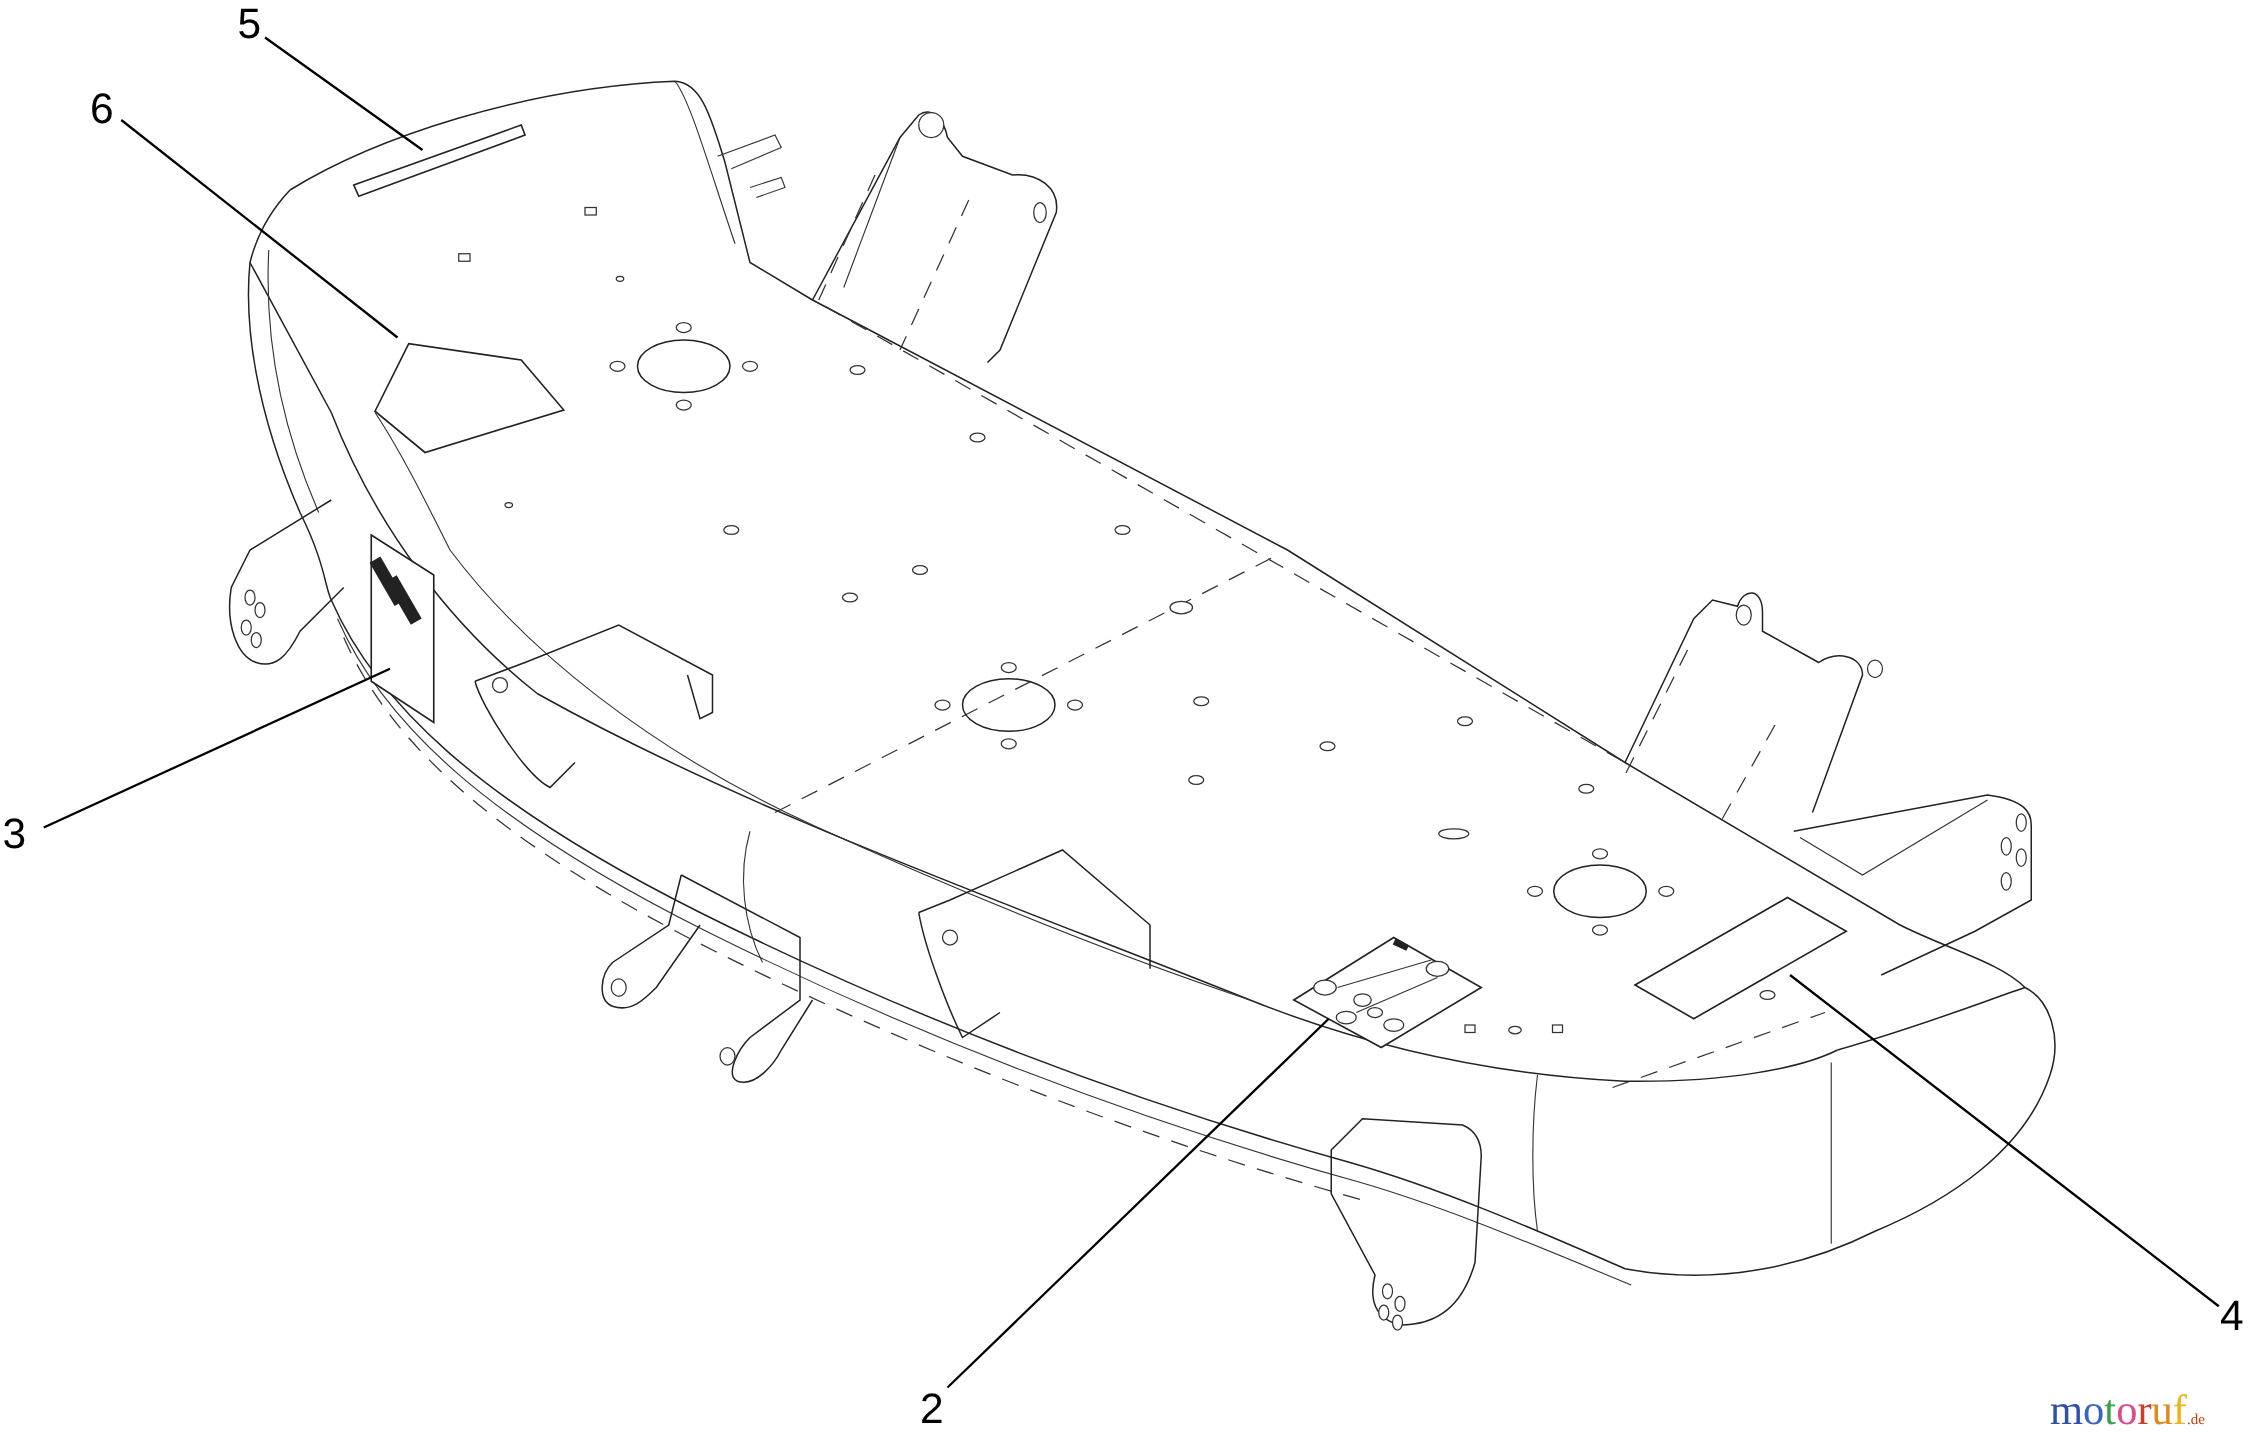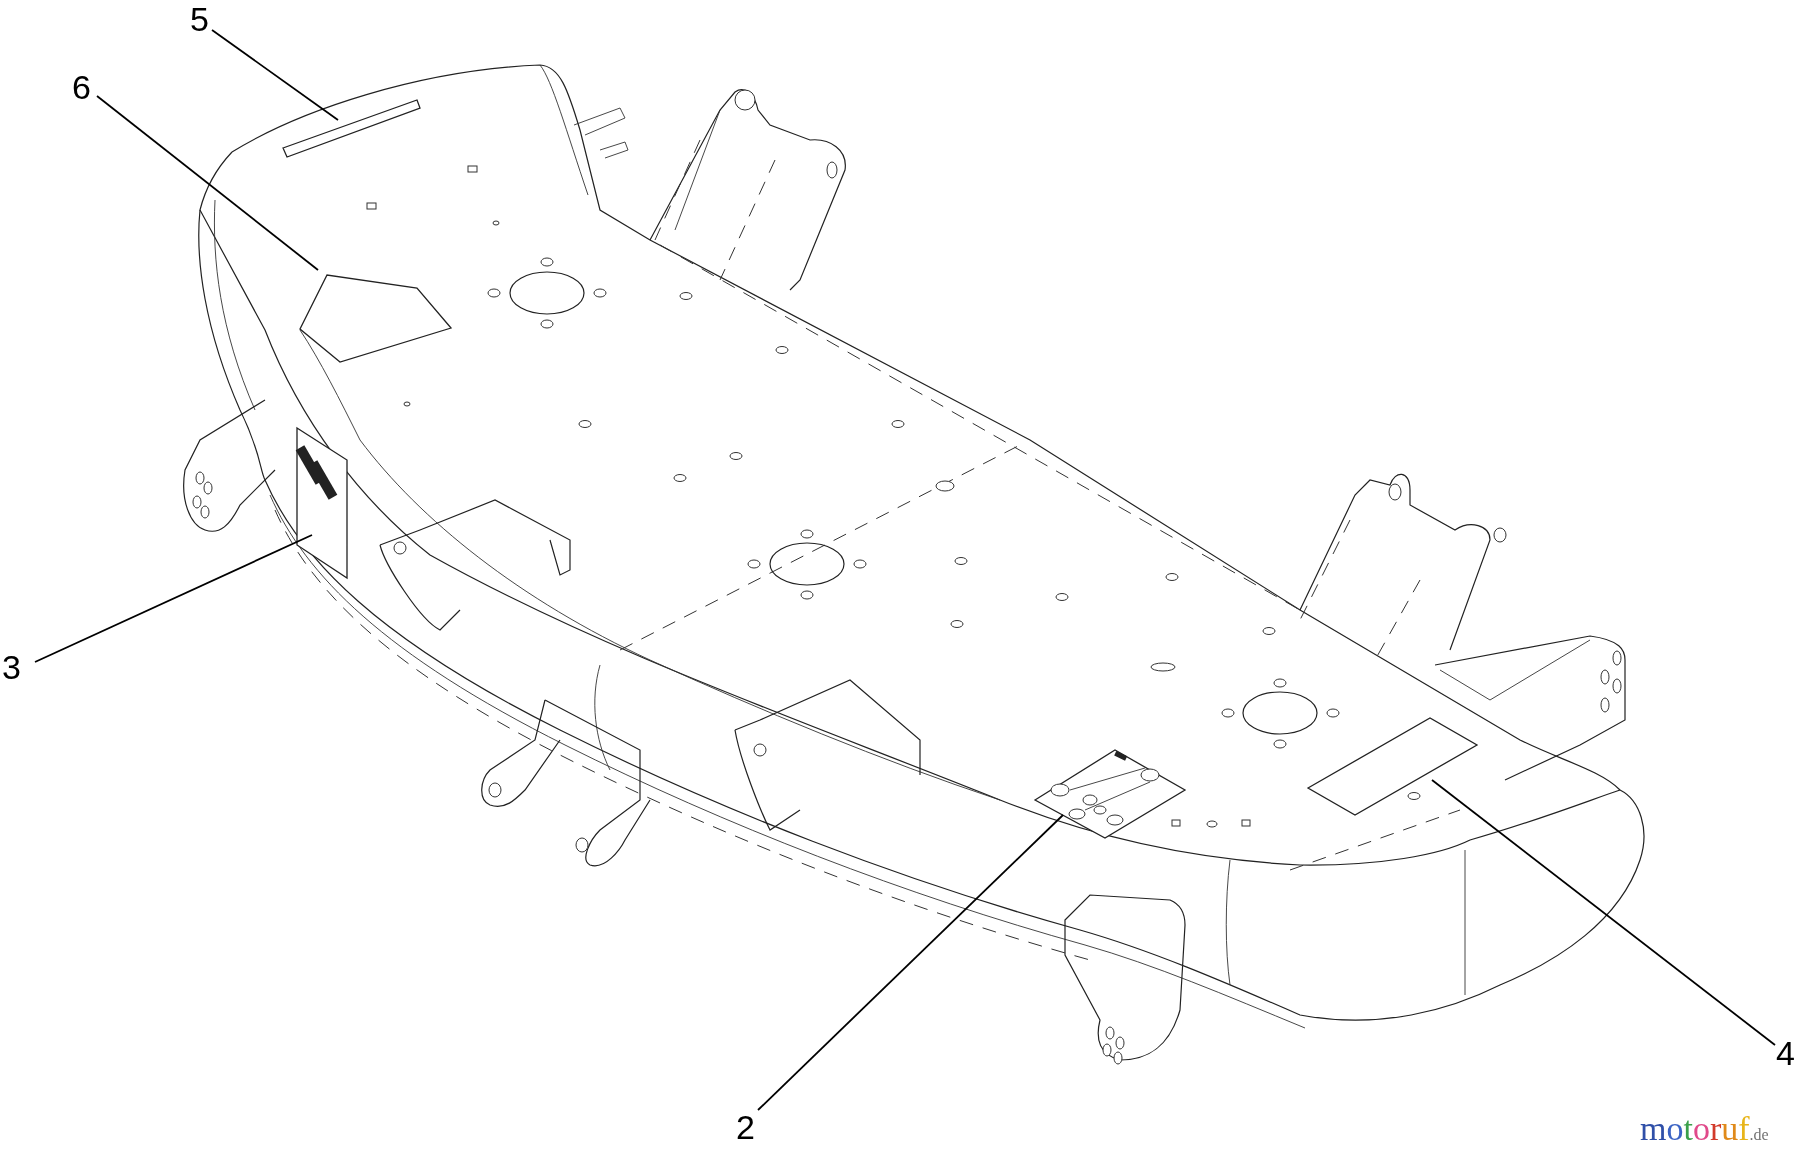--- a/index.html
+++ b/index.html
@@ -1,20 +1,20 @@
 <!DOCTYPE html>
 <html><head>
 <meta charset="utf-8">
 <style>
   html, body { margin:0; padding:0; background:#ffffff; }
   body { width:1800px; height:1155px; position:relative; overflow:hidden; font-family:"Liberation Sans", sans-serif; }
   #diagram { position:absolute; left:0; top:0; width:1800px; height:1155px; }
   .callout-label { position:absolute; font-family:"Liberation Sans", sans-serif; font-size:34px; color:#000; line-height:1; }
   .watermark { position:absolute; left:1640px; top:1110px; font-family:"Liberation Serif", serif; font-size:34px; letter-spacing:0px; }
-  .watermark .suffix { font-size:16px; color:#737373; }
+  .watermark .suffix { font-size:12px; color:#c2410c; }
   .ln { fill:none; stroke:#222; stroke-width:1.2; }
   .ln-thin { fill:none; stroke:#333; stroke-width:0.9; }
   .ln-dash { fill:none; stroke:#333; stroke-width:1; stroke-dasharray:14 10; }
   .leader { fill:none; stroke:#000; stroke-width:1.8; }
   .decal { fill:#fff; stroke:#222; stroke-width:1.3; }
   .hole { fill:#fff; stroke:#333; stroke-width:1; }
 </style>
 </head>
 <body>
 

